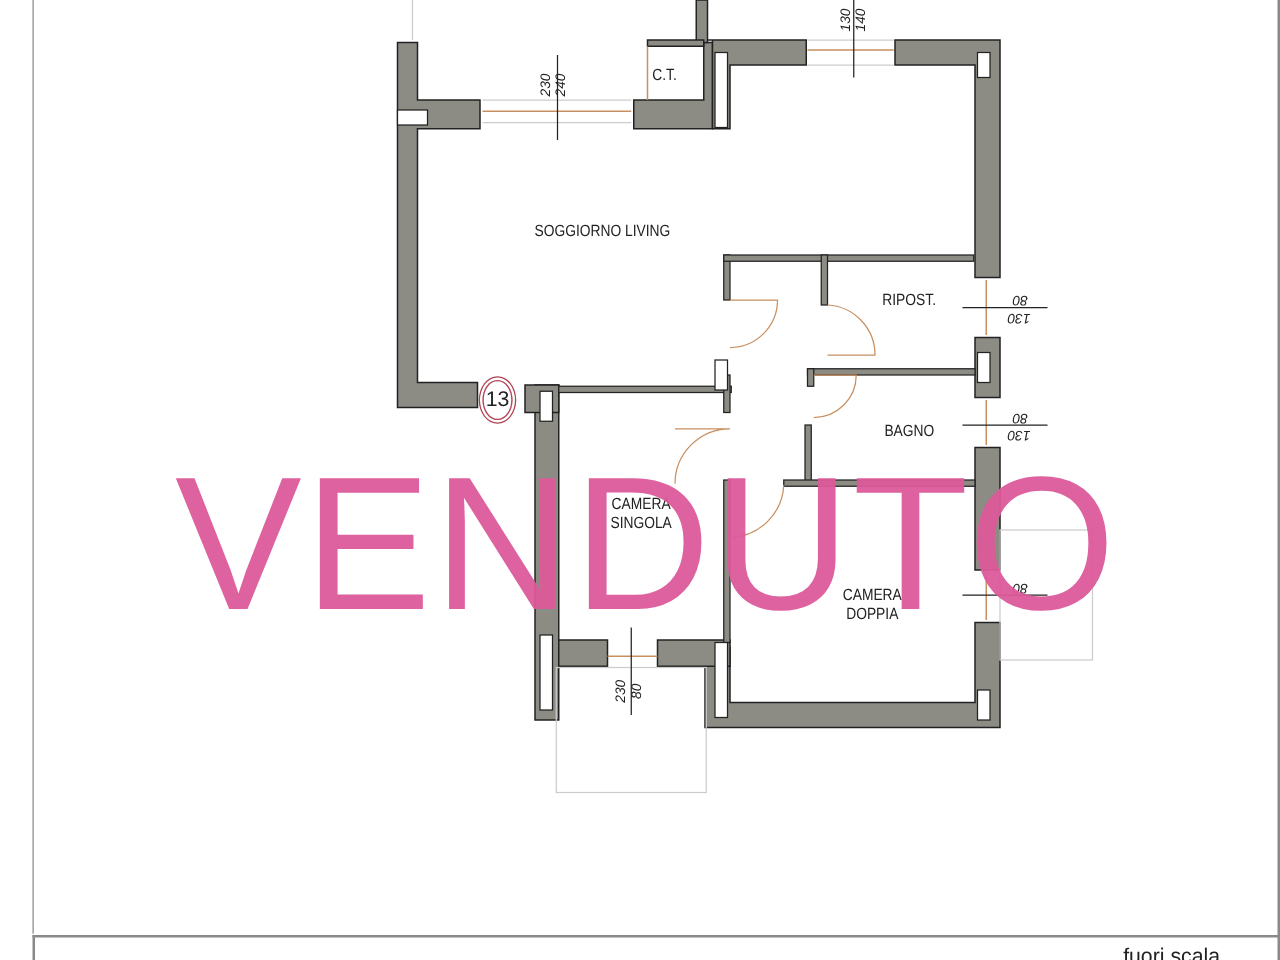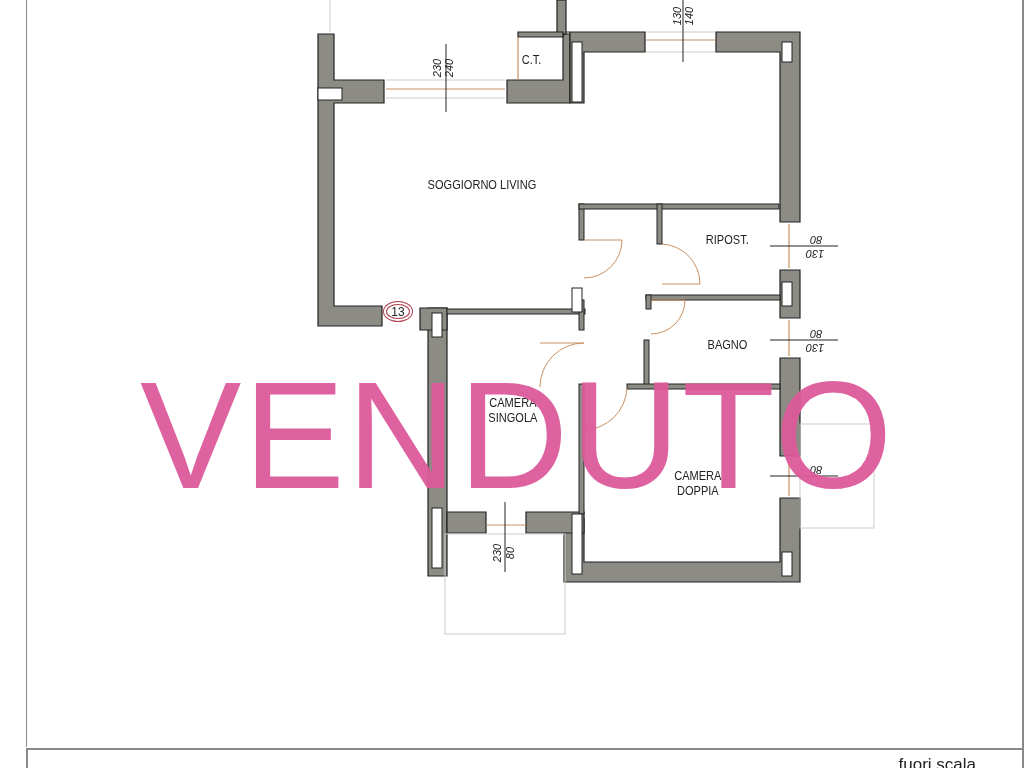--- a/index.html
+++ b/index.html
@@ -6,21 +6,21 @@
   body { width:1024px; height:768px; background:#ffffff; position:relative; overflow:hidden; font-family:"Liberation Sans", sans-serif; }
   .frame { position:absolute; left:26px; top:-2px; width:998px; height:749px; border-left:1.5px solid #8a8a8a; box-sizing:border-box; }
   .frame-right { position:absolute; left:1022px; top:-2px; width:2px; height:770px; background:#8a8a8a; }
   .footer-line { position:absolute; left:26px; top:748px; width:998px; height:2px; background:#8a8a8a; }
   .footer-left { position:absolute; left:26px; top:748px; width:1.5px; height:20px; background:#8a8a8a; }
   .footer-text { position:absolute; right:48px; top:755px; font-size:17px; color:#222; }
   svg.plan { position:absolute; left:0; top:0; }
   .label { position:absolute; font-size:13px; color:#222; text-align:center; line-height:15px; transform:scaleX(0.85); transform-origin:center; white-space:nowrap; }
   .watermark { position:absolute; left:140px; top:360px; font-size:152px; color:#dd5a9a; opacity:0.95; letter-spacing:2px; line-height:150px; white-space:nowrap; }
   .dim { position:absolute; font-size:11px; font-style:italic; color:#222; white-space:nowrap; }
-  .badge { position:absolute; left:386px; top:304px; width:24px; height:15px; border-radius:50%; border:1.5px solid #b04050; box-sizing:border-box; display:flex; align-items:center; justify-content:center; font-size:12px; color:#222; box-shadow:0 0 0 2px #fff, 0 0 0 3px #b04050; }
+  .badge { position:absolute; left:386px; top:304px; width:24px; height:32px; border-radius:50%; border:1.5px solid #b04050; box-sizing:border-box; display:flex; align-items:center; justify-content:center; font-size:17px; color:#222; box-shadow:0 0 0 2px #fff, 0 0 0 3px #b04050; }
 </style>
 </head>
 <body>
 
 <div class="frame"></div>
 <div class="frame-right"></div>
 <div class="footer-line"></div>
 <div class="footer-left"></div>
 
 <svg class="plan" width="1024" height="768">

